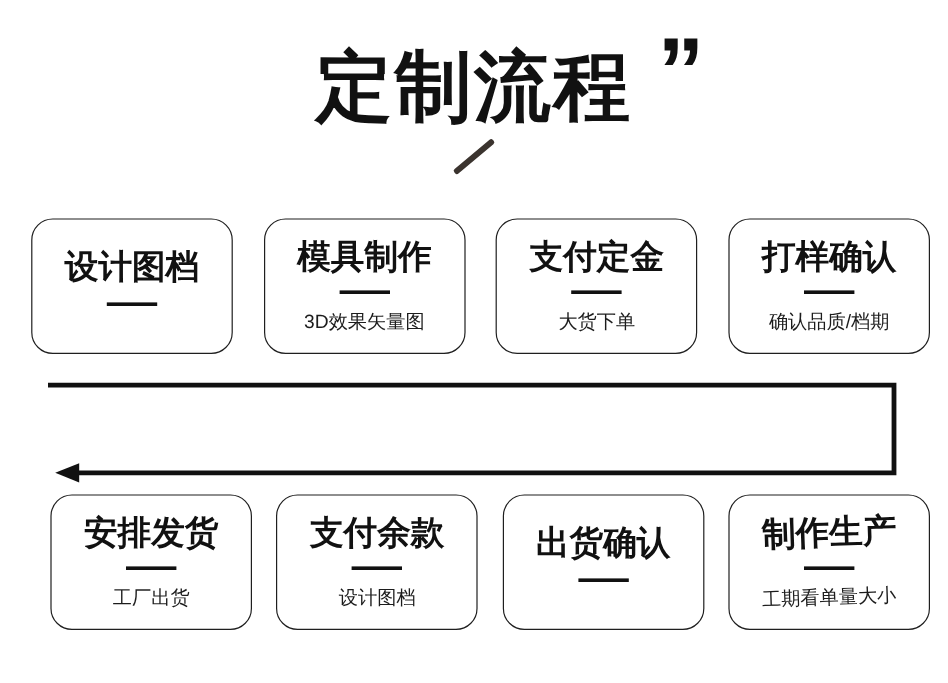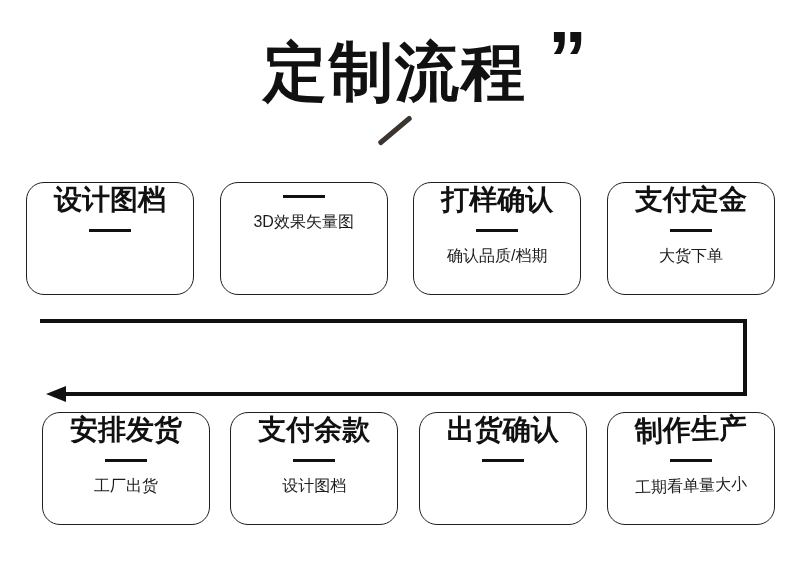--- a/index.html
+++ b/index.html
@@ -77,20 +77,21 @@
 
   .box {
     width: 168px;
     height: 113px;
     background: var(--bg);
     border: 1.5px solid var(--border);
     border-radius: 18px;
     display: flex;
     flex-direction: column;
     align-items: center;
+    justify-content: center;
     padding-bottom: 2px;
   }
   .box-title {
     font-size: 28px;
     font-weight: 700;
     line-height: 1.2;
     color: var(--text);
     white-space: nowrap;
   }
   .box-divider {
@@ -135,32 +136,33 @@
     <path d="M40 321 H745 V394 H62" fill="none" stroke="#111111" stroke-width="4" stroke-linejoin="miter"></path>
     <polygon points="46,394 66,386 66,402" fill="#111111"></polygon>
   </svg>
 
   <div class="row row-1">
     <div class="box">
       <div class="box-title">设计图档</div>
       <div class="box-divider"></div>
     </div>
     <div class="box">
+      <div class="box-title">模具制作</div>
       <div class="box-divider"></div>
       <div class="box-sub">3D效果矢量图</div>
+    </div>
+    <div class="box">
+      <div class="box-title">支付定金</div>
+      <div class="box-divider"></div>
+      <div class="box-sub">大货下单</div>
     </div>
     <div class="box">
       <div class="box-title">打样确认</div>
       <div class="box-divider"></div>
       <div class="box-sub">确认品质/档期</div>
-    </div>
-    <div class="box">
-      <div class="box-title">支付定金</div>
-      <div class="box-divider"></div>
-      <div class="box-sub">大货下单</div>
     </div>
   </div>
 
   <div class="row row-2">
     <div class="box">
       <div class="box-title">安排发货</div>
       <div class="box-divider"></div>
       <div class="box-sub">工厂出货</div>
     </div>
     <div class="box">

